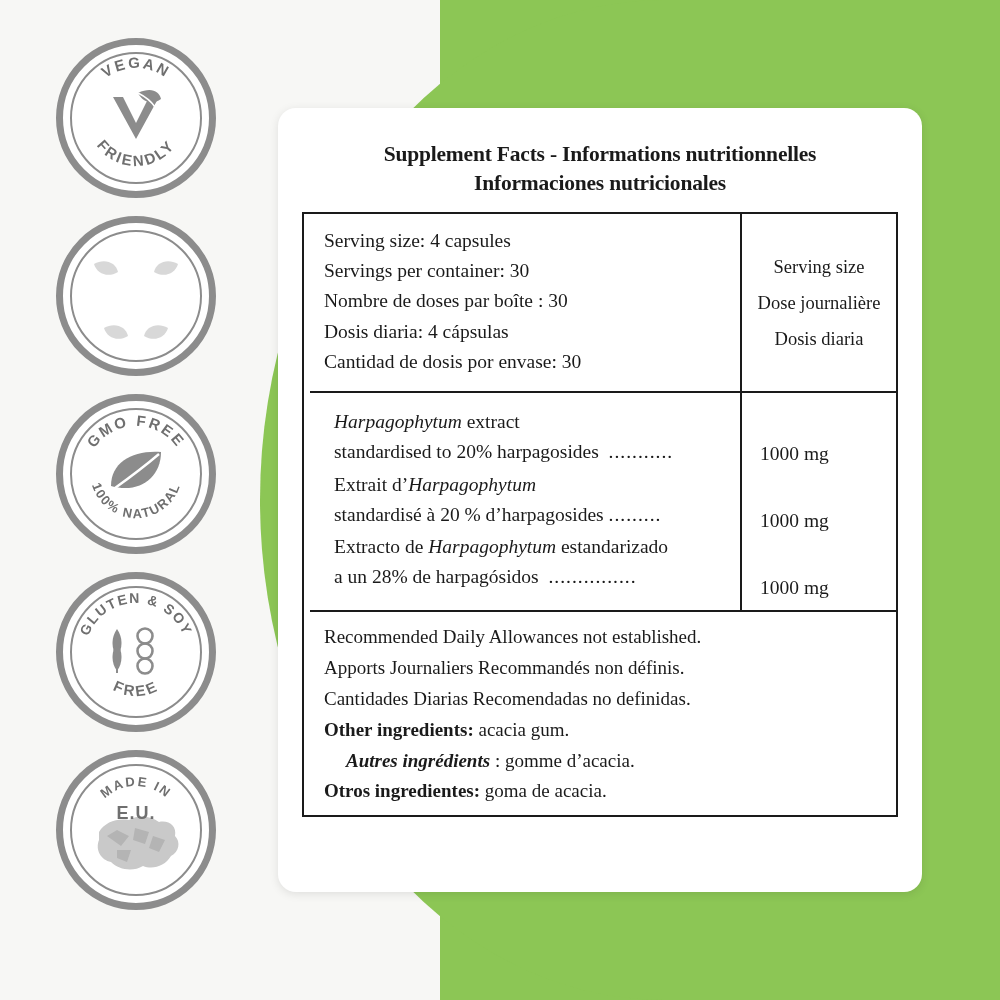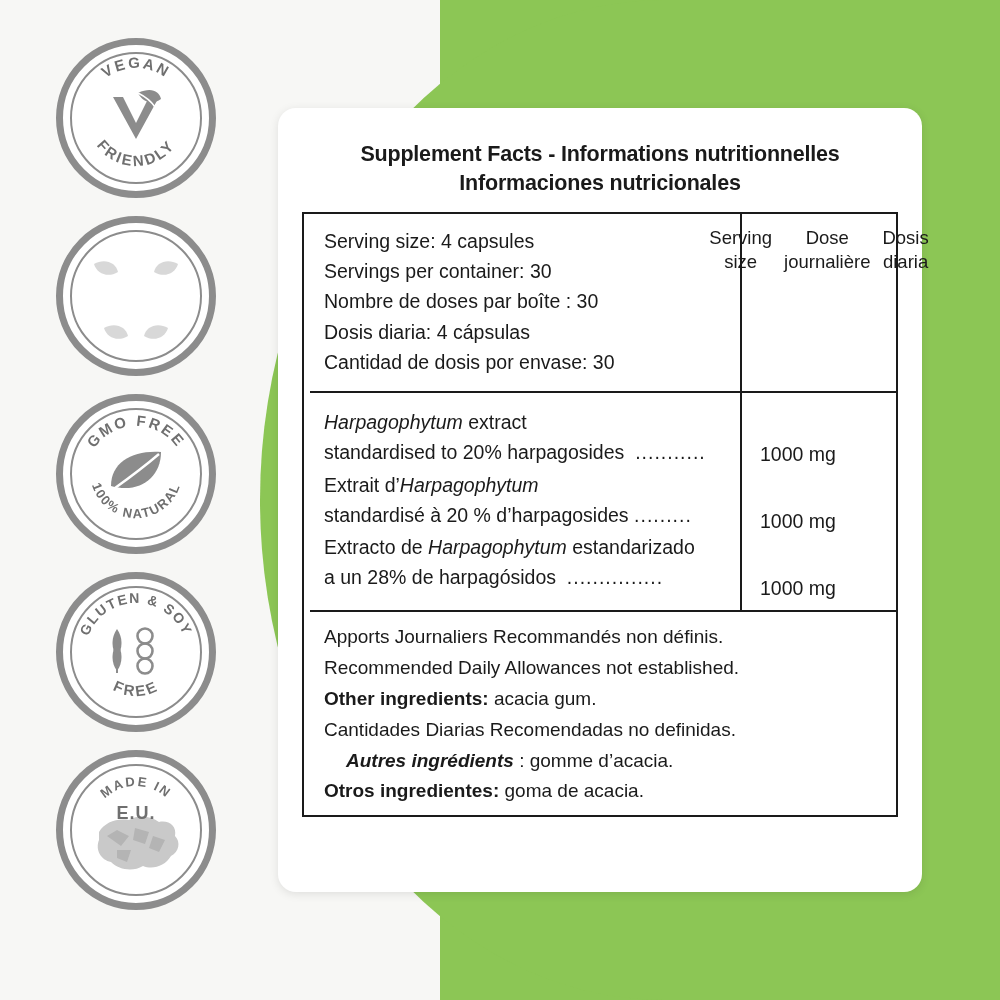--- a/index.html
+++ b/index.html
@@ -93,20 +93,21 @@
   
   .panel {
     position: absolute;
     left: 278px; top: 108px;
     width: 644px; height: 784px;
     background: #ffffff;
     border-radius: 18px;
     box-shadow: 0 2px 10px rgba(0,0,0,0.10);
     z-index: 4;
     padding: 0;
+    font-family: Liberation Serif, serif;
   }
   .facts {
     position: absolute;
     left: 24px; top: 24px;
     right: 24px; bottom: 24px;
     display: flex;
     flex-direction: column;
   }
   .facts-title {
     text-align: center;
@@ -133,39 +134,40 @@
     flex: 1 1 auto;
     padding: 12px 14px 14px;
   }
   .cell-right {
     width: 156px;
     flex: 0 0 156px;
     border-left: 2px solid #1a1a1a;
     padding: 12px 10px;
     text-align: center;
     display: flex;
-    flex-direction: row;
+    flex-direction: column;
     justify-content: center;
     gap: 12px;
   }
   .serving-line {
     font-size: 19.5px;
     color: #1a1a1a;
     line-height: 1.55;
   }
   .right-line {
     font-size: 18.5px;
     color: #1a1a1a;
     line-height: 1.3;
   }
   .ing-line {
     font-size: 19.5px;
     color: #1a1a1a;
     line-height: 1.55;
     white-space: nowrap;
+    margin-left: 10px;
   }
   .ing-line .it { font-style: italic; }
   .ing-block { margin-bottom: 2px; }
   .amount-col {
     width: 156px;
     flex: 0 0 156px;
     border-left: 2px solid #1a1a1a;
     position: relative;
   }
   .amount-row {
@@ -346,24 +348,24 @@
           </div>
           <div class="amount-col">
             <div class="amount-row" style="top:50px">1000 mg</div>
             <div class="amount-row" style="top:117px">1000 mg</div>
             <div class="amount-row" style="top:184px">1000 mg</div>
           </div>
         </div>
 
         <div class="row">
           <div class="footer-cell" style="width:100%">
+            <div class="footer-line"><span>Recommended Daily Allowances not established.</span></div>
             <div class="footer-line"><span>Apports Journaliers Recommandés non définis.</span></div>
-            <div class="footer-line"><span>Recommended Daily Allowances not established.</span></div>
+            <div class="footer-line"><span>Cantidades Diarias Recomendadas no definidas.</span></div>
             <div class="footer-line"><b>Other ingredients:</b><span> acacia gum.</span></div>
-            <div class="footer-line"><span>Cantidades Diarias Recomendadas no definidas.</span></div>
             <div class="footer-line"><b><i>Autres ingrédients</i></b><span> : gomme d’acacia.</span></div>
             <div class="footer-line"><b>Otros ingredientes:</b><span> goma de acacia.</span></div>
           </div>
         </div>
 
       </div>
     </div>
   </div>
 
 </div>

